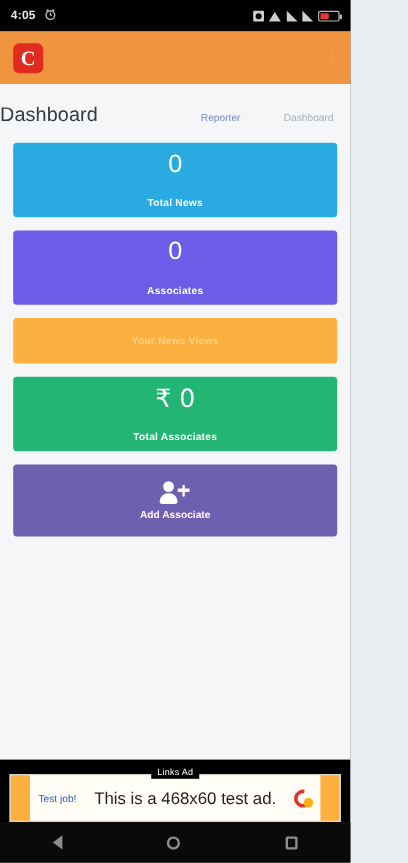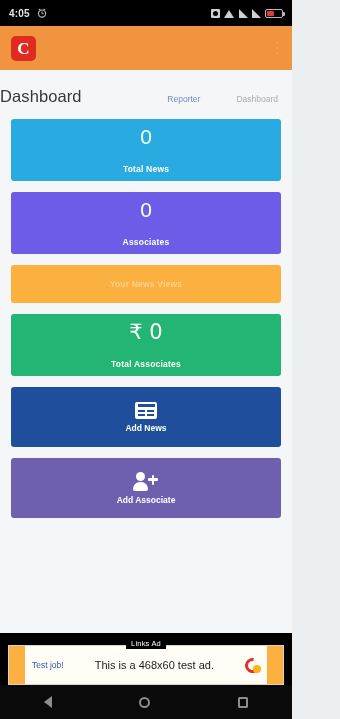--- a/index.html
+++ b/index.html
@@ -107,21 +107,21 @@
   .rupee { font-family:"DejaVu Sans", sans-serif; }
 
   
   .adwrap { position:absolute; left:0; right:0; bottom:0; height:52px; background:#000;
             display:flex; align-items:flex-end; justify-content:center; }
   .ad { position:relative; width:276px; height:40px; background:#fffdf5;
         border:1px solid #d8d3c4; display:flex; align-items:center; }
   .ad-side { width:16px; height:100%; background:#fcb040; flex:0 0 16px; }
   .ad-body { flex:1 1 auto; display:flex; align-items:center; justify-content:space-between; padding:0 7px; }
   .ad-a { font-size:8.5px; color:#2b5bb5; }
-  .ad-b { font-size:11px; color:#222; }
+  .ad-b { font-size:14px; color:#222; }
   .ad-badge {
     position:absolute; top:-8px; left:50%; transform:translateX(-50%);
     background:#000; color:#fff; font-size:7.5px; padding:1px 5px; letter-spacing:.2px;
     white-space:nowrap;
   }
   .gads { width:15px; height:15px; position:relative; flex:0 0 15px; }
   .gads::before {
     content:""; position:absolute; inset:0; border-radius:50%;
     border:3px solid #e0322a; border-right-color:transparent; transform:rotate(-35deg);
   }
@@ -201,24 +201,20 @@
       <div class="card c-incent">
         <div class="big rupee">₹ 0</div>
         <div class="lbl">Total Associates</div>
       </div>
 
     </div>
 
 
     <div class="cards">
 
-      <div class="ql ql-news">
-        <div class="news-ico"></div>
-        <div class="lbl">Add News</div>
-      </div>
 
       <div class="ql ql-assoc">
         <div class="user-ico">
           <span class="head"></span>
             <span class="body"></span>
             <span class="plus"></span>
         </div>
         <div class="lbl">Add Associate</div>
       </div>
 

